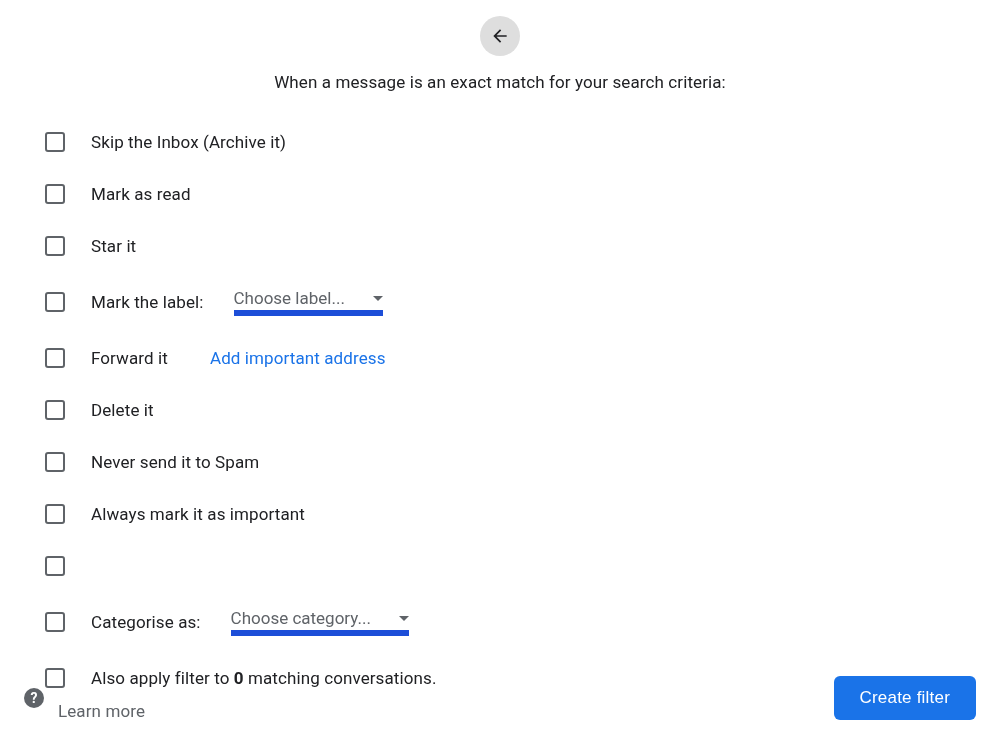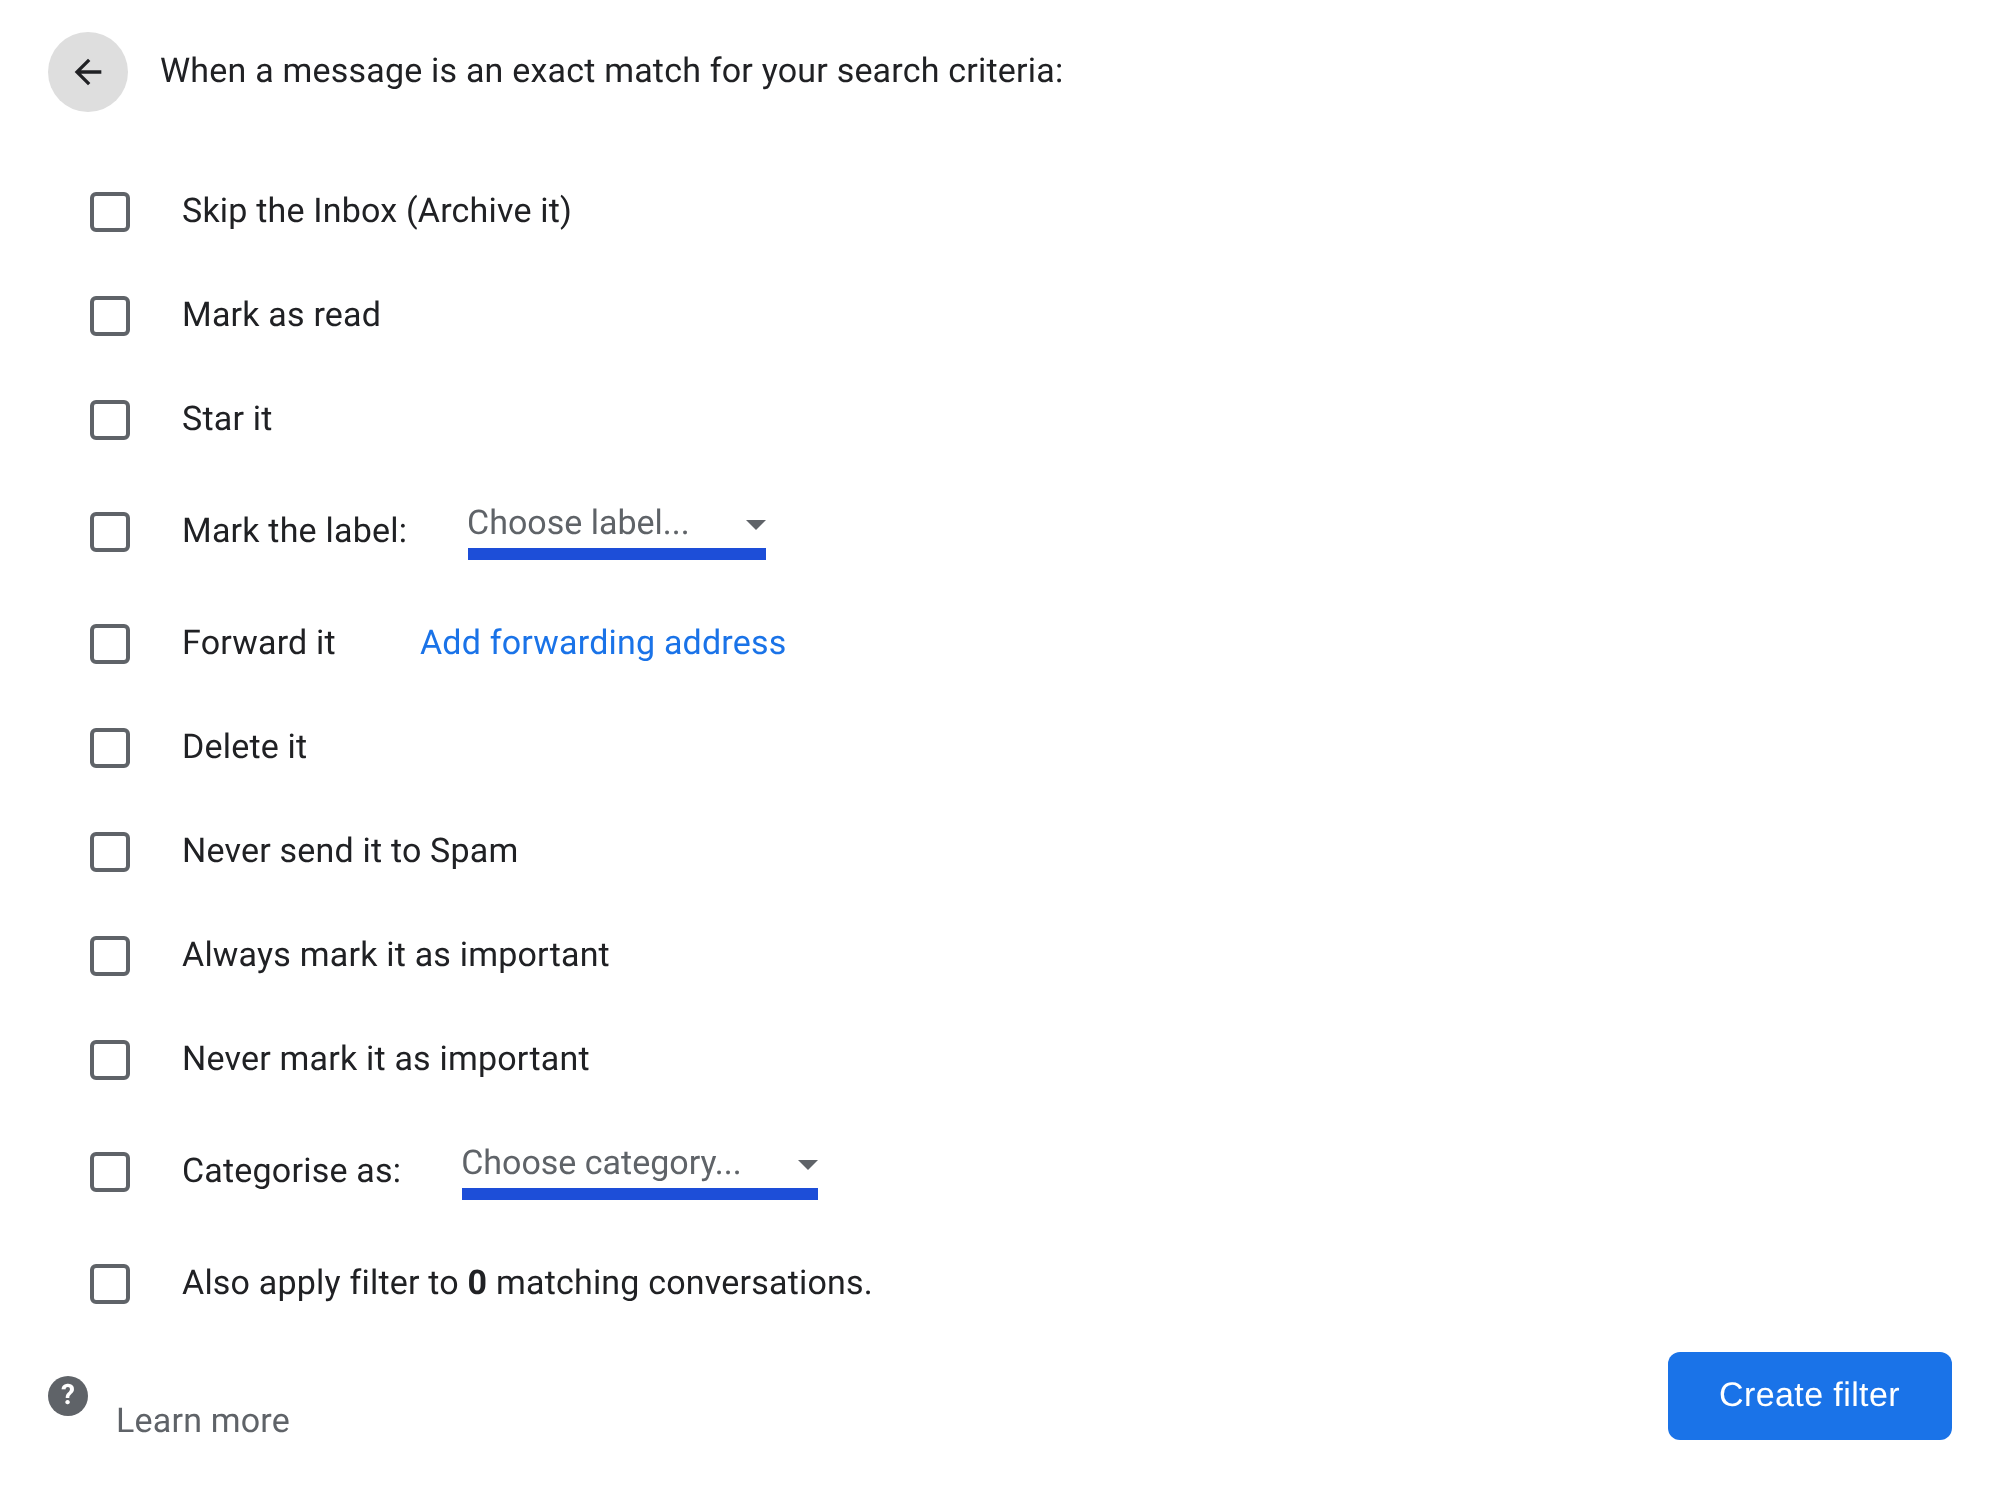--- a/index.html
+++ b/index.html
@@ -17,20 +17,21 @@
       height: 745px;
       padding: 16px 24px 20px 24px;
       position: relative;
     }
 
     .header {
       display: flex;
       align-items: center;
       gap: 16px;
       margin-bottom: 40px;
+      flex-direction: column;
     }
 
     .back-btn {
       width: 40px;
       height: 40px;
       border-radius: 50%;
       background: #dedede;
       display: flex;
       align-items: center;
       justify-content: center;
@@ -195,41 +196,40 @@
     <span class="label-text">Mark the label:</span>
     <span class="dropdown">
       <span>Choose label...</span>
       <span class="caret"></span>
     </span>
   </div>
 
   <div class="row">
     <div class="checkbox"></div>
     <span class="label-text">Forward it</span>
-    <span class="link">Add forwarding address</span>
+    <span class="link">Add important address</span>
   </div>
 
   <div class="row">
     <div class="checkbox"></div>
     <span class="label-text">Delete it</span>
   </div>
 
   <div class="row">
     <div class="checkbox"></div>
     <span class="label-text">Never send it to Spam</span>
   </div>
 
   <div class="row">
     <div class="checkbox"></div>
     <span class="label-text">Always mark it as important</span>
   </div>
 
   <div class="row">
     <div class="checkbox"></div>
-    <span class="label-text">Never mark it as important</span>
   </div>
 
   <div class="row">
     <div class="checkbox"></div>
     <span class="label-text">Categorise as:</span>
     <span class="dropdown">
       <span>Choose category...</span>
       <span class="caret"></span>
     </span>
   </div>

